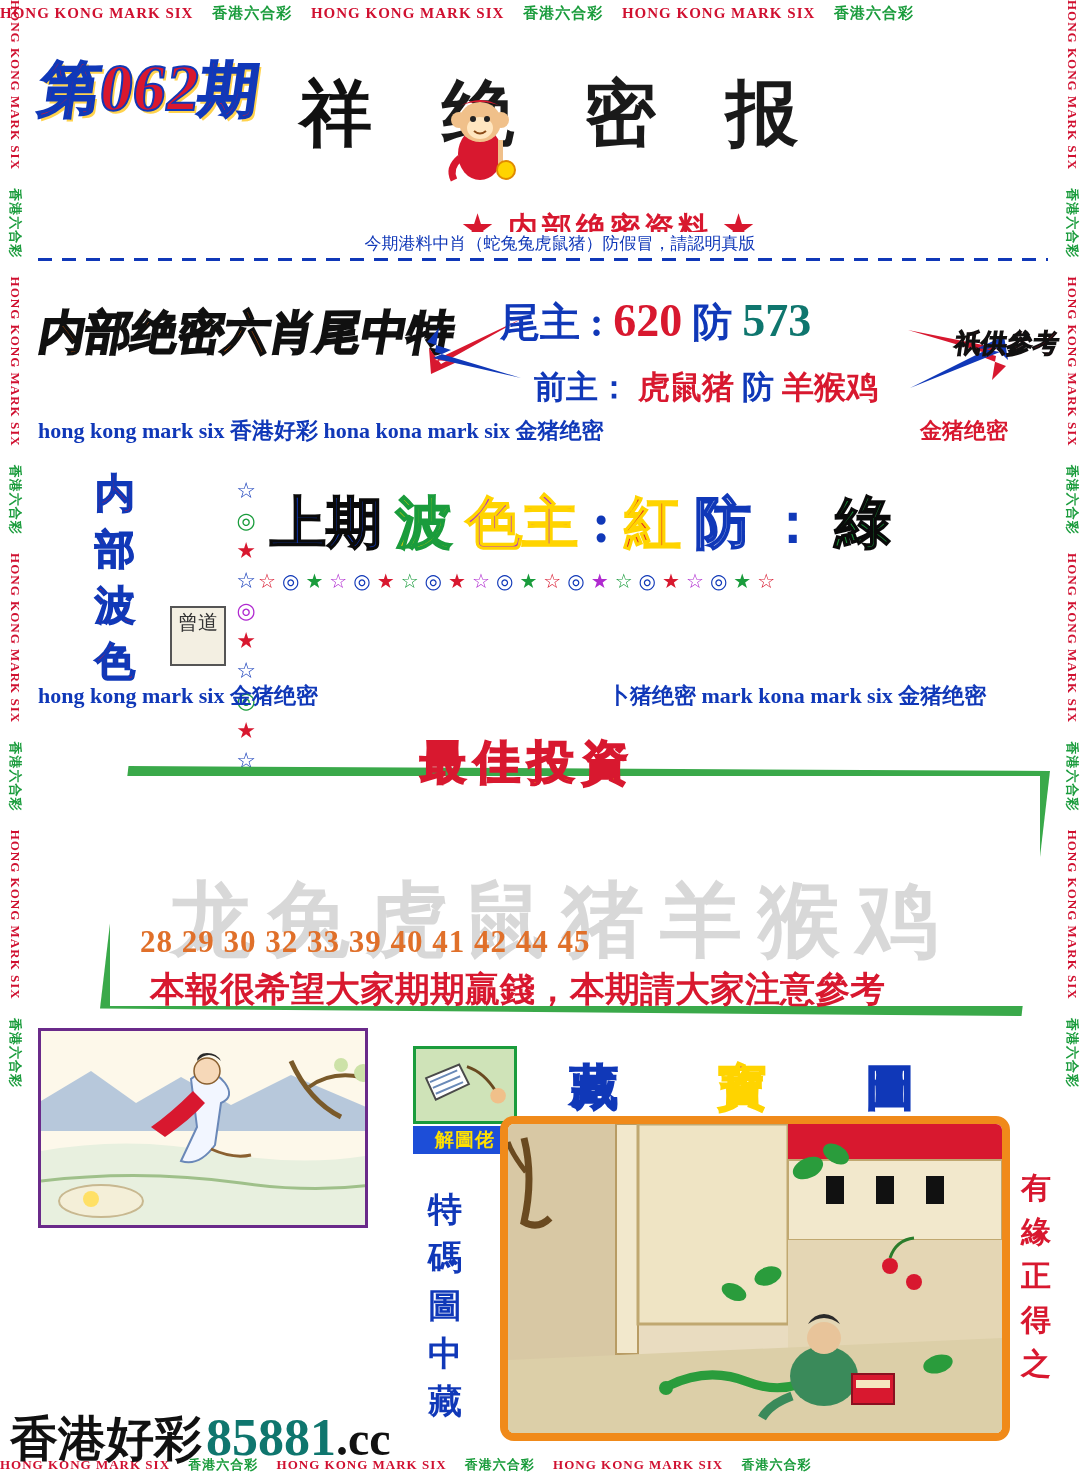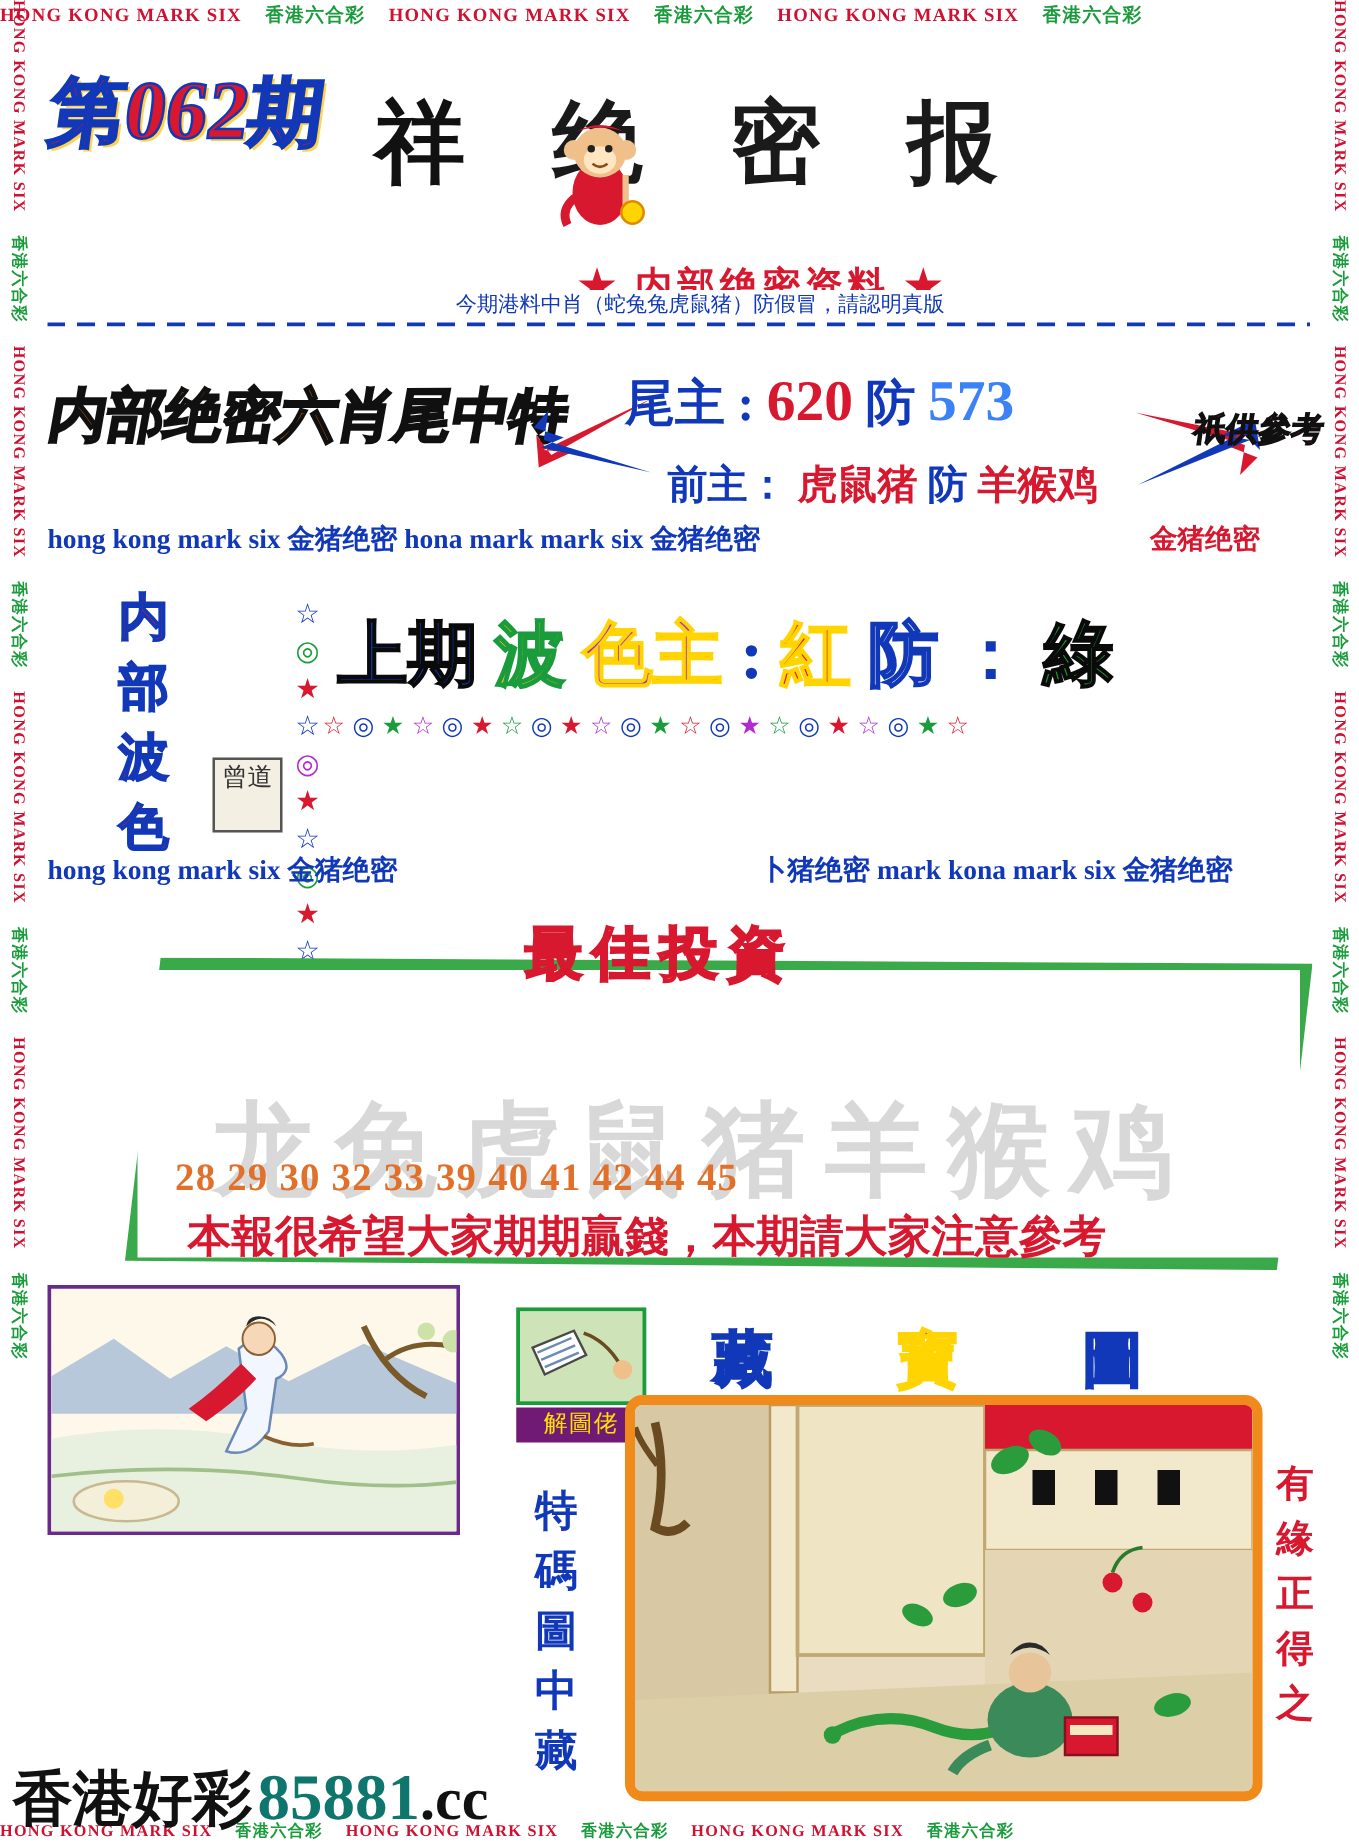--- a/index.html
+++ b/index.html
@@ -119,21 +119,21 @@
   }
   .tail-line {
     position:absolute; left:470px; top:268px; width:420px;
     font-family:"Liberation Serif", serif;
     font-size:40px; font-weight:bold;
     white-space:nowrap;
   }
   .tail-line .lbl { color:#1038b8; }
   .tail-line .v1 { color:#d8182f; font-size:46px; }
   .tail-line .fang { color:#1038b8; }
-  .tail-line .v2 { color:#3b82f6; font-size:46px; }
+  .tail-line .v2 { color:#0f766e; font-size:46px; }
   .pre-line {
     position:absolute; left:504px; top:340px; width:420px;
     font-family:"Liberation Serif", serif;
     font-size:32px; font-weight:bold;
     color:#1038b8;
     white-space:nowrap;
   }
   .pre-line .red { color:#d8182f; }
   .arrow-r {
     position:absolute; left:876px; top:300px; width:110px; height:70px;
@@ -279,23 +279,23 @@
   }
   .jie-badge {
     position:absolute; left:383px; top:1020px; width:104px; height:108px;
   }
   .jie-badge .img {
     position:absolute; left:0; top:0; width:104px; height:78px;
     border:3px solid #1a9c3c; background:#cfe3b8;
   }
   .jie-badge .lbl {
     position:absolute; left:0; top:80px; width:104px; height:28px;
-    background:#701a75; color:#ffe000;
-    font-family:"Liberation Serif", serif;
-    font-size:19px; font-weight:normal; text-align:center; line-height:28px;
+    background:#1d4ed8; color:#ffe000;
+    font-family:"Liberation Serif", serif;
+    font-size:19px; font-weight:bold; text-align:center; line-height:28px;
     letter-spacing:1px;
   }
   .tibaotu {
     position:absolute; left:540px; top:1030px; width:420px; height:66px;
     font-family:"Liberation Serif", serif;
     font-size:48px; font-weight:bold;
     letter-spacing:44px;
     white-space:nowrap;
   }
   .tb1 { color:#d8182f; -webkit-text-stroke:2px #1038b8; }
@@ -449,21 +449,21 @@
 
   <div class="arrow-r">
     <svg viewBox="0 0 110 70" width="110" height="70">
       <path d="M2 4 L92 22 L74 30 L100 40 L86 54 L90 30 Z" fill="#d8182f"></path>
       <path d="M4 62 L94 26 L72 22 L98 10 L102 34 L88 20 Z" fill="#1038b8"></path>
     </svg>
   </div>
   <div class="right-ref">祇供參考</div>
 
   <div class="en-line">
-    <span>hong kong mark six 金猪绝密 hona mark mark six 金猪绝密</span>
+    <span>hong kong mark six 香港好彩 hona kona mark six 金猪绝密</span>
     <span class="right">金猪绝密</span>
   </div>
 
   <div class="wave-vert">
     内<br>部<br>波<br>色
   </div>
   <div class="seal">曾道</div>
 
   <div class="star-col">
     <span style="color:#1038b8">☆</span>

